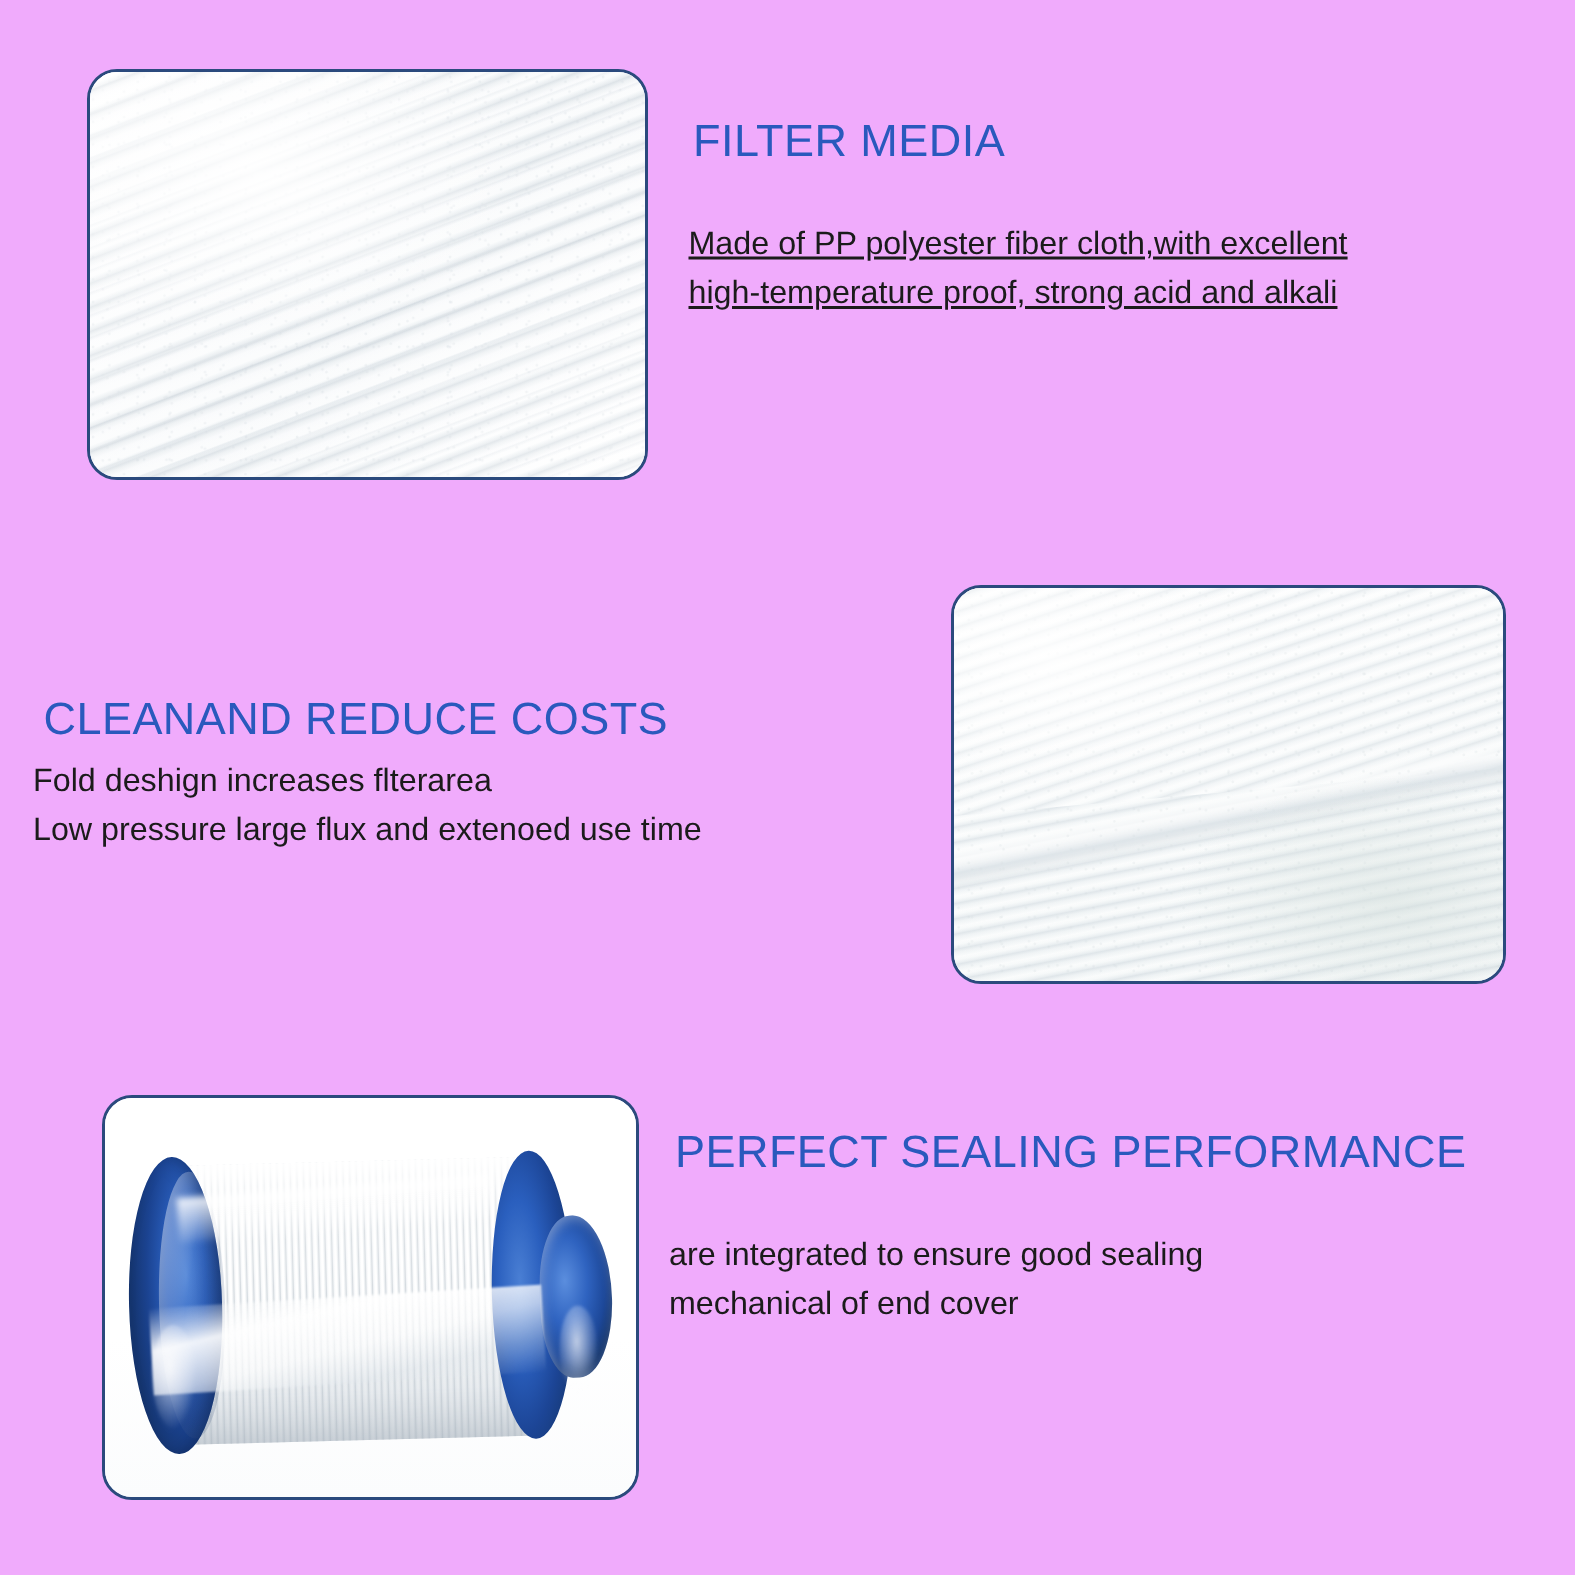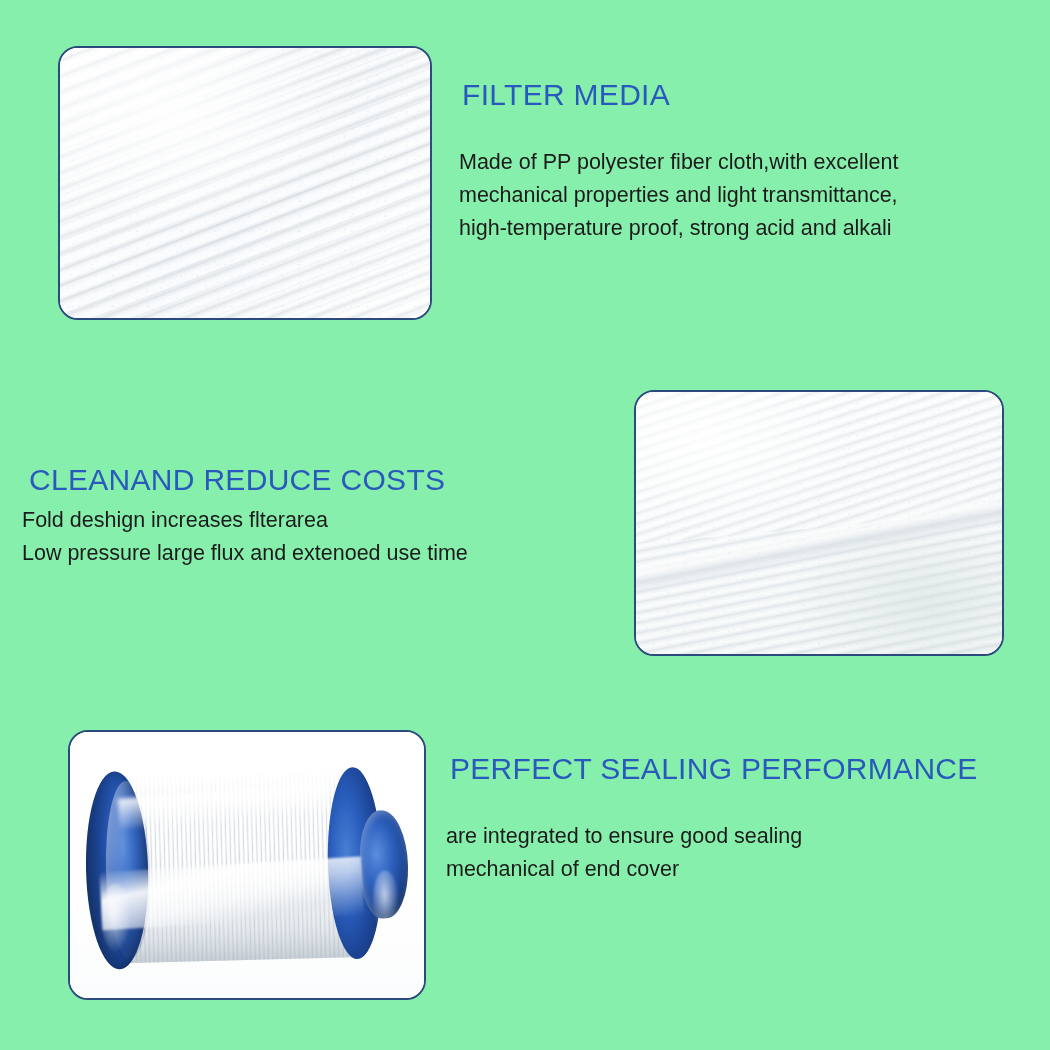--- a/index.html
+++ b/index.html
@@ -12,21 +12,21 @@
     height: 1050px;
     position: relative;
     overflow: hidden;
     font-family: "Liberation Sans", sans-serif;
     -webkit-font-smoothing: antialiased;
   }
 
   .page {
     position: absolute;
     inset: 0;
-    background: #86efac;
+    background: #f0abfc;
   }
 
   
   .photo-panel {
     position: absolute;
     border: 2px solid #2b4a7d;
     border-radius: 20px;
     overflow: hidden;
     background: #fbfcfd;
     box-sizing: border-box;
@@ -317,21 +317,21 @@
   .body-text {
     position: absolute;
     color: #1b1b1b;
     font-size: 21.5px;
     line-height: 33px;
     font-weight: 400;
   }
   .body-text .ln { display: block; white-space: nowrap; }
 
   #heading-filter-media { left: 462px; top: 78px; }
-  #text-filter-media    { left: 459px; top: 146px; width: 580px; }
+  #text-filter-media    { left: 459px; top: 146px; width: 580px; text-decoration: underline; }
 
   #heading-clean-costs  { left: 29px;  top: 415px; margin-top: 48px; }
   #text-clean-costs     { left: 22px;  top: 504px; width: 590px; }
 
   #heading-sealing      { left: 450px; top: 752px; }
   #text-sealing         { left: 446px; top: 820px; width: 520px; }
 </style>
 </head>
 <body>
 
@@ -343,21 +343,20 @@
       <div class="media-diag-fine"></div>
       <div class="media-speckle"></div>
       <div class="media-sheen"></div>
     </div>
   </div>
 
   <div class="heading" id="heading-filter-media">FILTER MEDIA</div>
 
   <div class="body-text" id="text-filter-media">
     <span class="ln">Made of PP polyester fiber cloth,with excellent</span>
-    <span class="ln">mechanical properties and light transmittance,</span>
     <span class="ln">high-temperature proof,  strong acid and alkali</span>
   </div>
 
   <div class="heading" id="heading-clean-costs">CLEANAND REDUCE COSTS</div>
 
   <div class="body-text" id="text-clean-costs">
     <span class="ln">Fold deshign increases flterarea</span>
     <span class="ln">Low pressure large flux and extenoed use time</span>
   </div>
 

